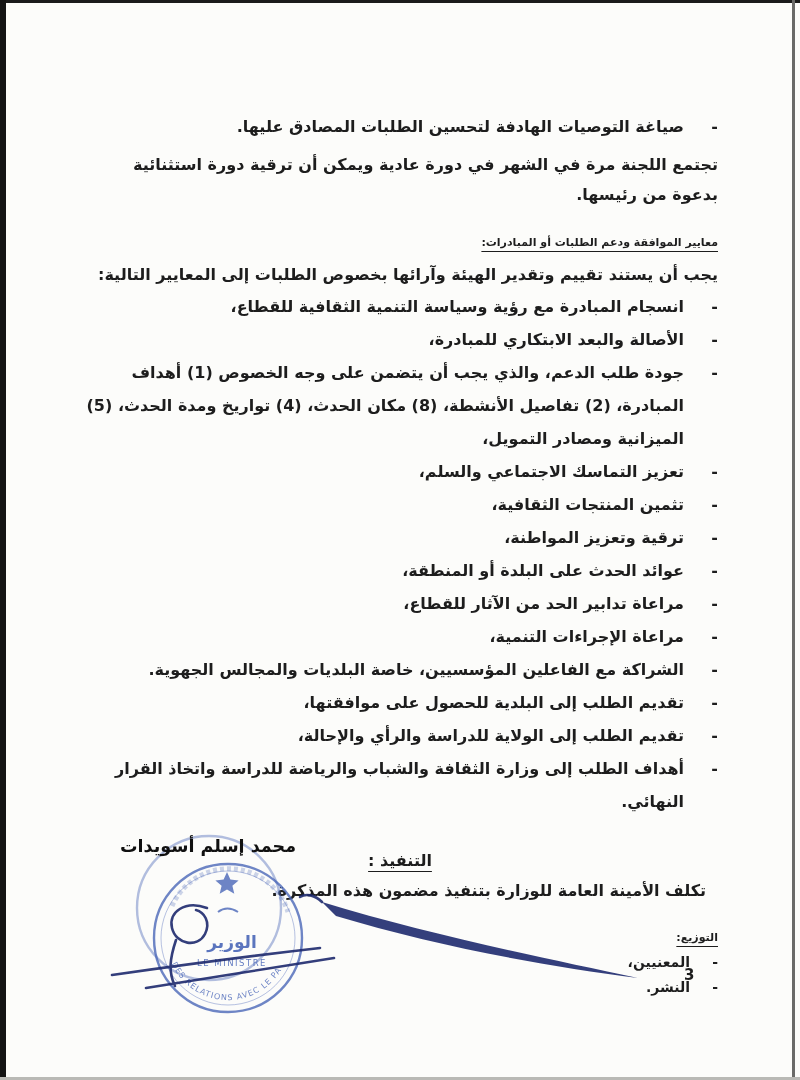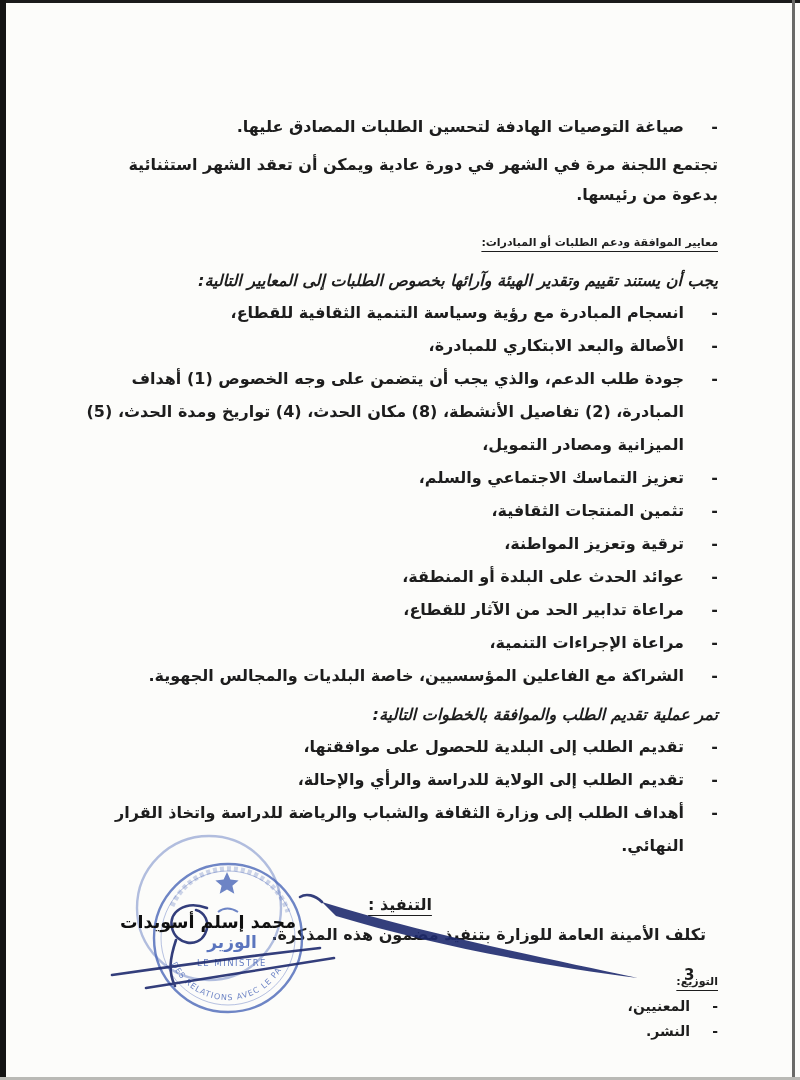--- a/index.html
+++ b/index.html
@@ -15,56 +15,56 @@
   .content{position:absolute;top:0;right:0;left:0;padding:112px 82px 0 82px;
            direction:rtl;color:#1d1d1d;font-weight:bold;}
   .para{font-size:16px;line-height:30px;margin:0;}
   .heading{font-size:11px;line-height:30px;margin:0;
            text-decoration:underline;text-underline-offset:5px;text-decoration-thickness:1.4px;}
   .list{list-style:none;margin:0;padding:0;}
   .li{display:flex;align-items:flex-start;font-size:16px;line-height:33px;}
   .dash{flex:0 0 34px;color:#1d1d1d;}
   .litext{flex:1 1 auto;}
   .mt8{margin-top:8px;} .mt14{margin-top:14px;} .mt18{margin-top:18px;}
-  .mt2{margin-top:8px;font-style:italic;} .mt28{margin-top:28px;text-align:center;}
+  .mt2{margin-top:2px;} .mt28{margin-top:28px;text-align:center;}
   .first-item{display:flex;font-size:16px;line-height:30px;}
   .first-item .dash{flex:0 0 34px;}
   .exec-body{padding-right:12px;}
 
   
   .dist{margin-top:20px;}
   .dist .heading{font-size:11px;line-height:24px;}
   .dist .li{font-size:14px;line-height:25px;}
   .dist .dash{flex:0 0 28px;}
 
   
   .stamp-svg{position:absolute;left:110px;top:820px;pointer-events:none;}
   .sig-svg{position:absolute;left:80px;top:860px;pointer-events:none;}
-  .signatory{position:absolute;left:120px;top:912px;font-size:17.5px;font-weight:bold;
+  .signatory{position:absolute;left:120px;top:836px;font-size:17.5px;font-weight:bold;
              color:#101010;direction:rtl;z-index:5;letter-spacing:.5px;}
   .pagenum{position:absolute;left:684px;top:966px;font-size:15px;font-weight:bold;color:#1d1d1d;}
 </style>
 </head>
 <body>
 
 <div class="page">
 
   <div class="edge-top"></div>
   <div class="edge-left"></div>
   <div class="edge-right"></div>
   <div class="edge-bottom"></div>
 
   <div class="content">
 
     <div class="first-item">
       <span class="dash">-</span>
       <span class="litext">صياغة التوصيات الهادفة لتحسين الطلبات المصادق عليها.</span>
     </div>
 
-    <p class="para mt8">تجتمع اللجنة مرة في الشهر في دورة عادية ويمكن أن تعقد الشهر استثنائية بدعوة من رئيسها.</p>
+    <p class="para mt8">تجتمع اللجنة مرة في الشهر في دورة عادية ويمكن أن ترقية دورة استثنائية بدعوة من رئيسها.</p>
 
     <h2 class="heading mt18">معايير الموافقة ودعم الطلبات أو المبادرات:</h2>
     <p class="para mt2">يجب أن يستند تقييم وتقدير الهيئة وآرائها بخصوص الطلبات إلى المعايير التالية:</p>
 
     <ul class="list">
       <li class="li">
           <span class="dash">-</span>
           <span class="litext">انسجام المبادرة مع رؤية وسياسة التنمية الثقافية للقطاع،</span>
         </li>
       <li class="li">
@@ -98,21 +98,20 @@
       <li class="li">
           <span class="dash">-</span>
           <span class="litext">مراعاة الإجراءات التنمية،</span>
         </li>
       <li class="li">
           <span class="dash">-</span>
           <span class="litext">الشراكة مع الفاعلين المؤسسيين، خاصة البلديات والمجالس الجهوية.</span>
         </li>
     </ul>
 
-    <p class="para mt2">تمر عملية تقديم الطلب والموافقة بالخطوات التالية:</p>
 
     <ul class="list">
       <li class="li">
           <span class="dash">-</span>
           <span class="litext">تقديم الطلب إلى البلدية للحصول على موافقتها،</span>
         </li>
       <li class="li">
           <span class="dash">-</span>
           <span class="litext">تقديم الطلب إلى الولاية للدراسة والرأي والإحالة،</span>
         </li>

